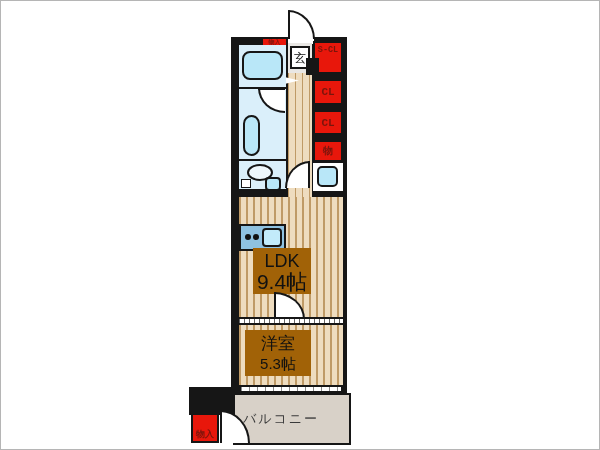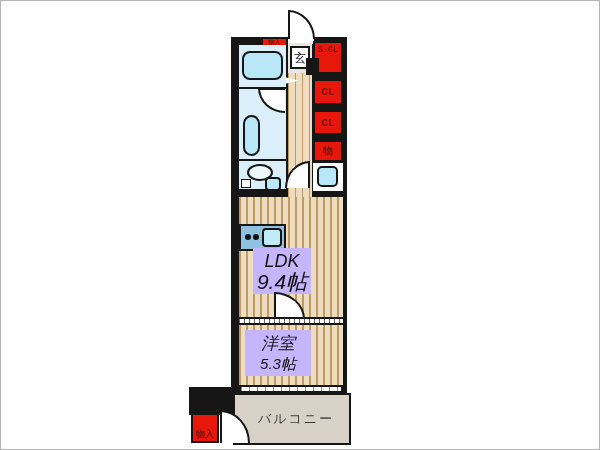--- a/index.html
+++ b/index.html
@@ -7,34 +7,34 @@
   #canvas *{box-sizing:border-box;position:absolute;}
   .wall{background:var(--wall);}
   .water{background:var(--water);}
   .wood{background:repeating-linear-gradient(90deg, var(--woodline) 0 1.5px, transparent 1.5px 7px), var(--wood);}
   .redbox{background:var(--red);border:2px solid var(--wall);color:var(--redtext);font-weight:bold;text-align:center;font-family:Liberation Mono, monospace;}
   .fixture{background:var(--fixture);border:2px solid var(--wall);}
   .door{background:#ffffff;}
   .door.tr{border-top-right-radius:100% 100%;border-top:2px solid var(--wall);border-right:2px solid var(--wall);border-left:2px solid var(--wall);}
   .door.bl{border-bottom-left-radius:100% 100%;border-bottom:2px solid var(--wall);border-left:2px solid var(--wall);border-top:2px solid var(--wall);}
   .door.tl{border-top-left-radius:100% 100%;border-top:2px solid var(--wall);border-left:2px solid var(--wall);border-right:2px solid var(--wall);}
-  .label-box{background:#c4b5fd;text-align:center;color:#111;font-style:italic;}
+  .label-box{background:#a16207;text-align:center;color:#111;}
   .hatch{background:repeating-linear-gradient(90deg,#666 0 1px,transparent 1px 5px),#fff;border-top:2px solid var(--wall);border-bottom:2px solid var(--wall);}
   .tickline{background:repeating-linear-gradient(90deg,#888 0 1px,transparent 1px 8px),#fff;border-top:2px solid var(--wall);border-bottom:2px solid var(--wall);}
   .dot{width:6px;height:6px;border-radius:50%;background:#111;}
 </style>
 </head>
 <body>
 
 <div id="canvas">
 
   <div class="wall" style="left:230px;top:36px;width:116px;height:356px;"></div>
 
   <div style="left:232px;top:392px;width:118px;height:52px;background:var(--balcony);border:2px solid var(--wall);"></div>
-  <div style="left:247px;top:409px;width:96px;text-align:center;font-size:13px;letter-spacing:2px;color:#3a3a3a;">バルコニー</div>
+  <div style="left:232px;top:409px;width:96px;text-align:center;font-size:13px;letter-spacing:2px;color:#3a3a3a;">バルコニー</div>
 
   <div class="wall" style="left:188px;top:386px;width:44px;height:28px;"></div>
   <div class="redbox" style="left:190px;top:412px;width:28px;height:30px;font-size:9px;line-height:40px;">
     <span style="position:static;">物入</span>
   </div>
   <div class="door tr" style="left:219px;top:409px;width:30px;height:33px;"></div>
 
   <div style="left:287px;top:34px;width:26px;height:9px;background:#fff;"></div>
   <div class="door tr" style="left:287px;top:9px;width:27px;height:29px;"></div>
 

